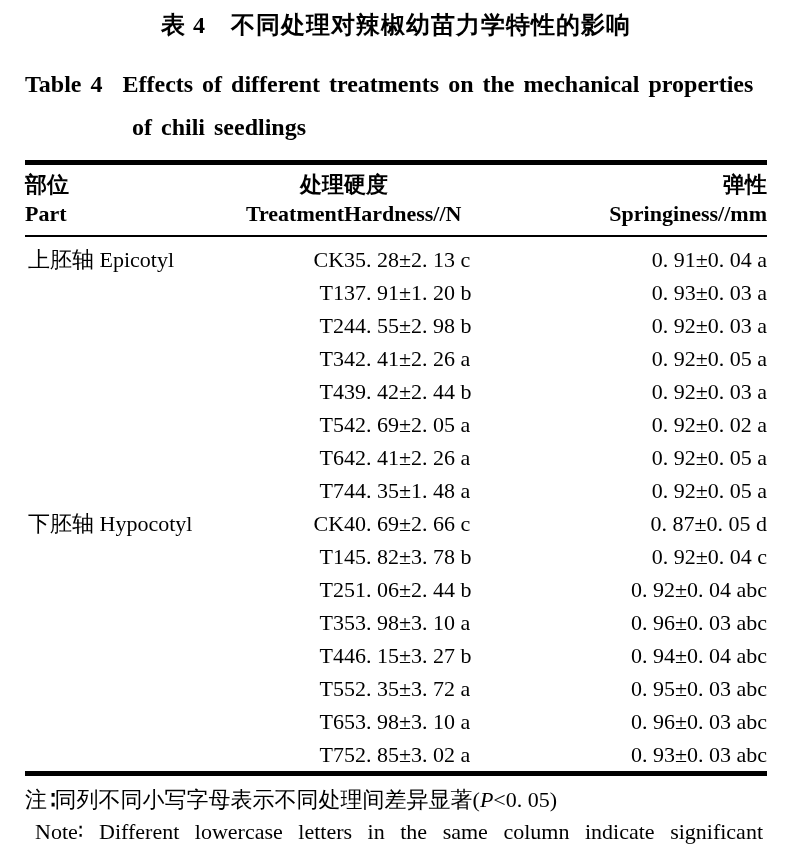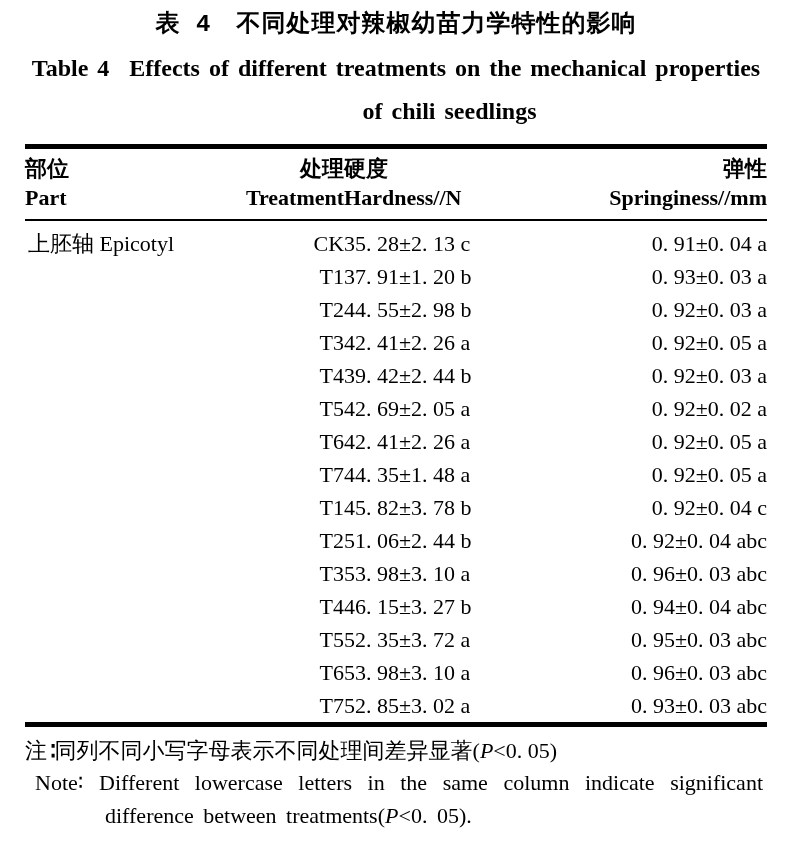--- a/index.html
+++ b/index.html
@@ -9,37 +9,36 @@
     font-family: "Liberation Serif", "DejaVu Serif", serif;
   }
   .page {
     width: 791px;
     height: 846px;
     background: #ffffff;
     padding: 8px 24px 0 25px;
     overflow: hidden;
   }
   .title-cn {
-    font-family: Liberation Mono, monospace;
+    font-family: Liberation Serif, serif;
     font-weight: bold;
     font-size: 24px;
     text-align: center;
     letter-spacing: 1px;
     line-height: 30px;
     margin-top: 2px;
   }
   .title-en {
     font-weight: bold;
     font-size: 24px;
     line-height: 43px;
-    margin-top: 7px;
+    margin-top: 23px;
     padding-left: 107px;
     text-indent: -107px;
     word-spacing: 3px;
-    text-align: center;
   }
   .title-en .tbl-label { margin-right: 20px; }
   table.data {
     width: 100%;
     border-collapse: collapse;
     margin-top: 11px;
     border-top: 5px solid #000;
     border-bottom: 5px solid #000;
     font-size: 22px;
   }
@@ -149,20 +148,26 @@
         <td class="col-hard">42. 41±2. 26 a</td>
         <td class="col-spring">0. 92±0. 05 a</td>
       </tr>
       <tr>
         <td class="col-part"></td>
         <td class="col-treat">T7</td>
         <td class="col-hard">44. 35±1. 48 a</td>
         <td class="col-spring">0. 92±0. 05 a</td>
       </tr>
       <tr>
+        <td class="col-part">下胚轴 Hypocotyl</td>
+        <td class="col-treat">CK</td>
+        <td class="col-hard">40. 69±2. 66 c</td>
+        <td class="col-spring">0. 87±0. 05 d</td>
+      </tr>
+      <tr>
         <td class="col-part"></td>
         <td class="col-treat">T1</td>
         <td class="col-hard">45. 82±3. 78 b</td>
         <td class="col-spring">0. 92±0. 04 c</td>
       </tr>
       <tr>
         <td class="col-part"></td>
         <td class="col-treat">T2</td>
         <td class="col-hard">51. 06±2. 44 b</td>
         <td class="col-spring">0. 92±0. 04 abc</td>

